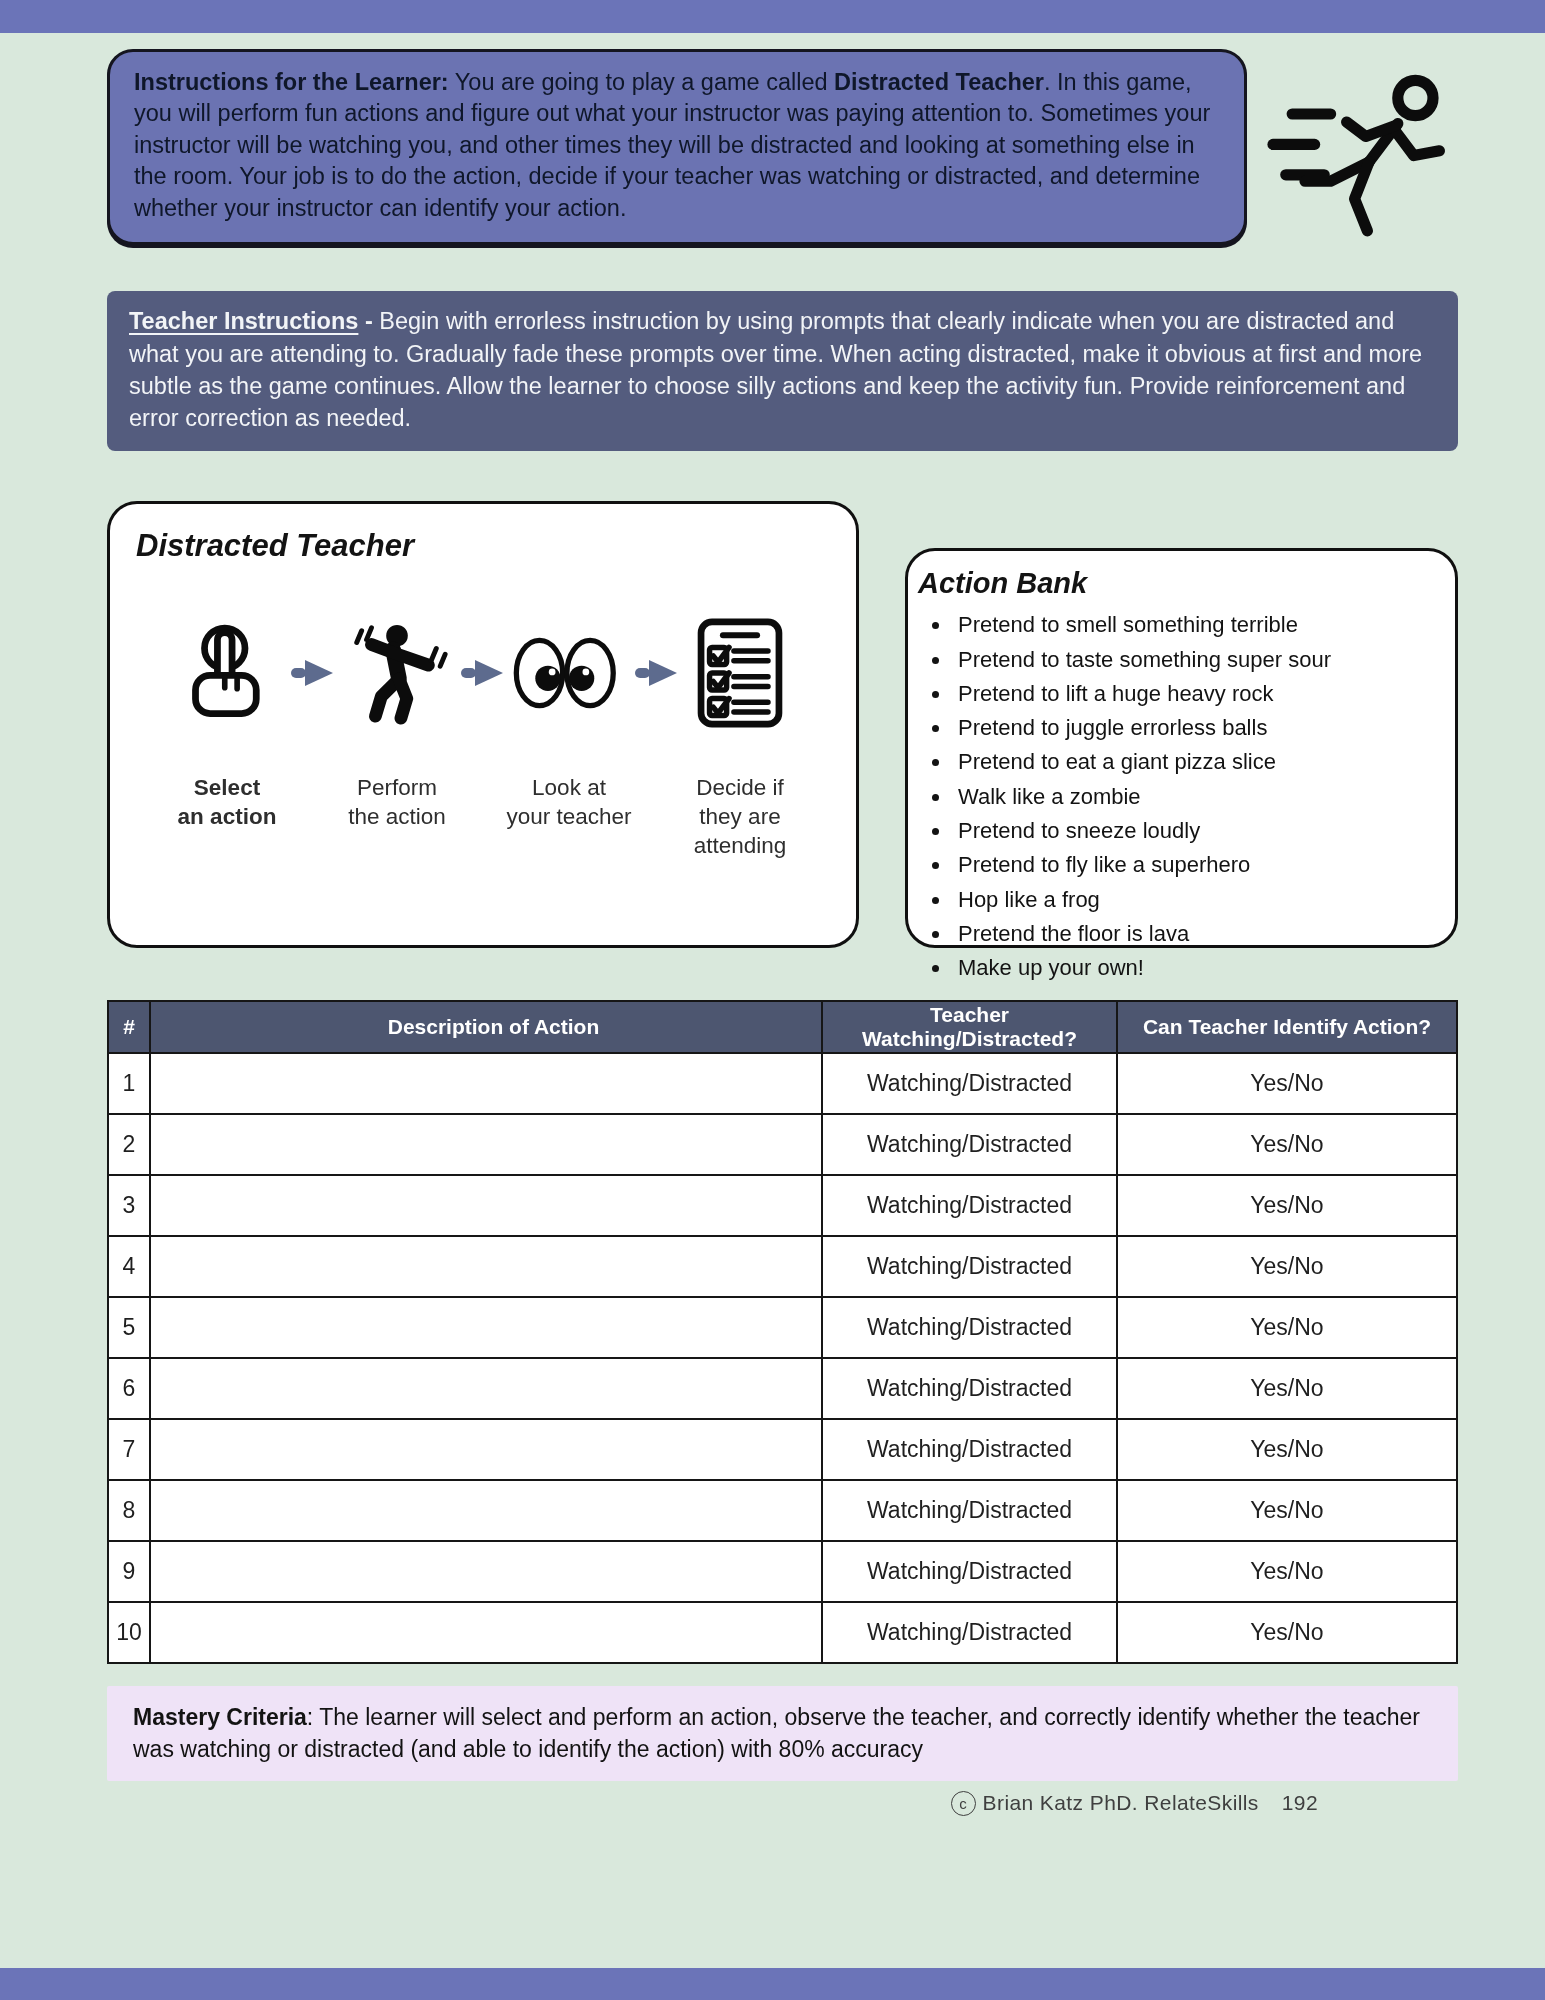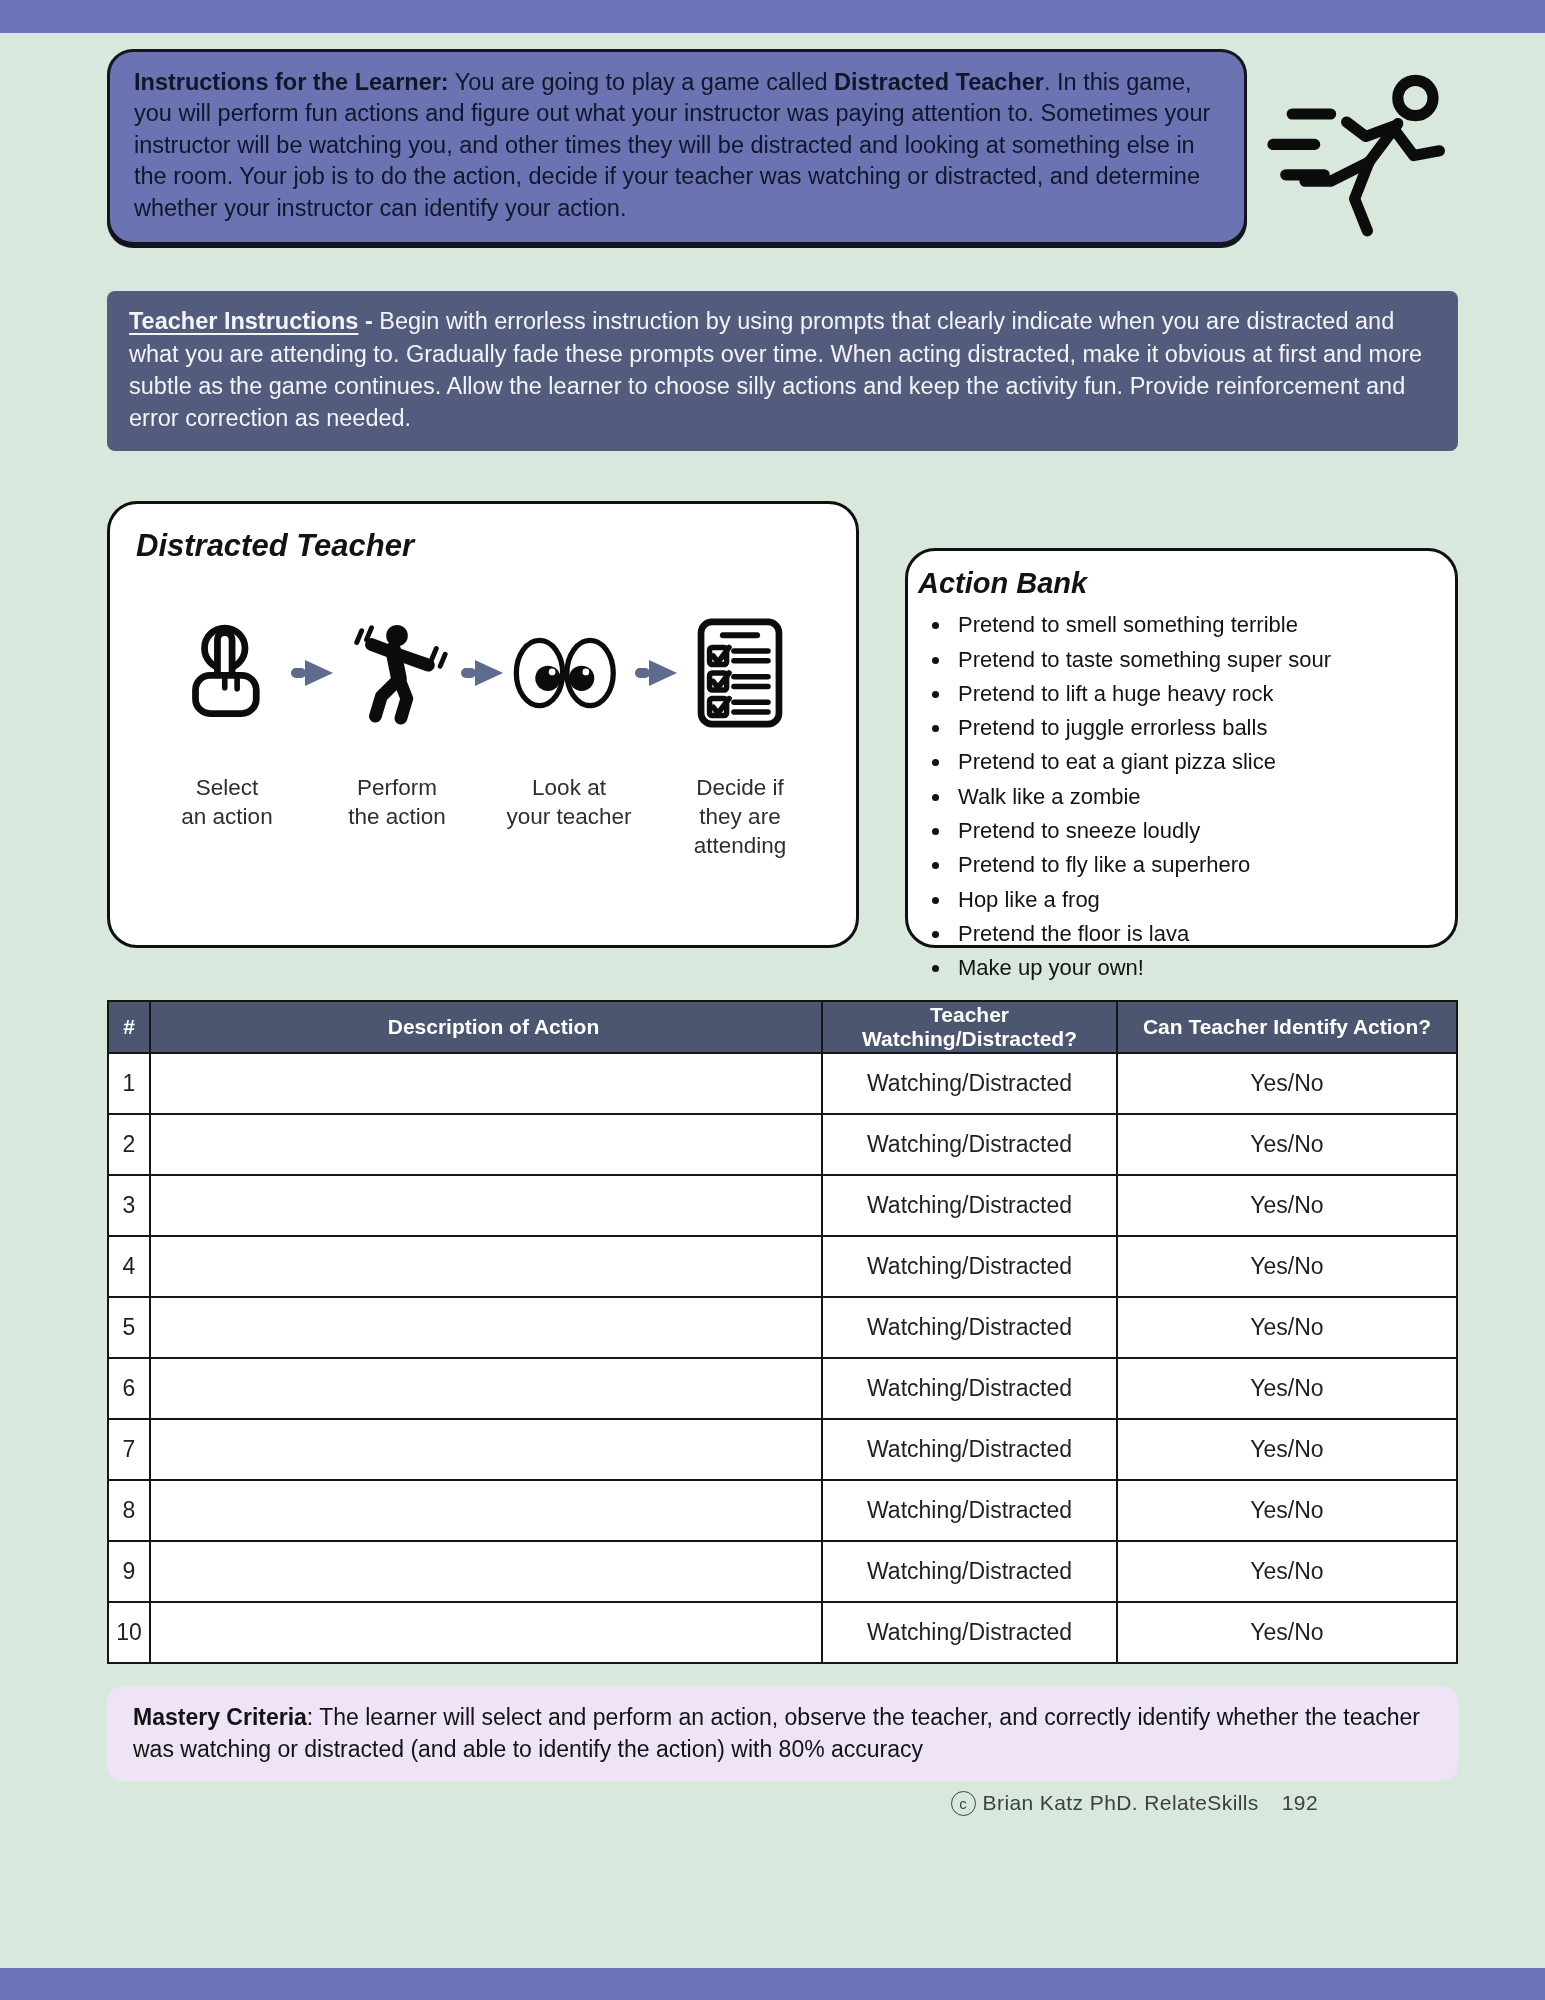--- a/index.html
+++ b/index.html
@@ -88,21 +88,21 @@
 
   .flow {
     display: grid;
     grid-template-columns: 122px 48px 122px 48px 126px 48px 120px;
     justify-content: center;
     margin-top: 30px;
   }
   .icon-cell { grid-row: 1; display: flex; align-items: center; justify-content: center; height: 158px; }
   .arrow-cell { grid-row: 1; display: flex; align-items: center; justify-content: center; }
   .arrow-cell svg { width: 46px; height: 32px; }
-  .gc1 { grid-column: 1; } .gc2 { grid-column: 2; } .gc3 { grid-column: 3; }
+  .gc1 { grid-column: 1; font-weight: bold; } .gc2 { grid-column: 2; } .gc3 { grid-column: 3; }
   .gc4 { grid-column: 4; } .gc5 { grid-column: 5; } .gc6 { grid-column: 6; } .gc7 { grid-column: 7; }
   .step-label {
     grid-row: 2;
     align-self: start;
     margin-top: 22px;
     text-align: center;
     font-size: 22.5px;
     line-height: 1.28;
     color: #2e2e2e;
     white-space: pre-line;
@@ -133,21 +133,21 @@
     height: 61px;
     background: #ffffff;
     font-size: 23px;
     color: #1f1f1f;
     text-align: center;
   }
 
   .mastery {
     margin-top: 22px;
     background: var(--mastery-bg, #efe3f7);
-    border-radius: 16px;
+    border-radius: 2px;
     padding: 15px 26px;
     font-size: 23px;
     line-height: 1.4;
     color: #131313;
   }
 
   .footer {
     margin-top: 10px;
     display: flex;
     justify-content: flex-end;

